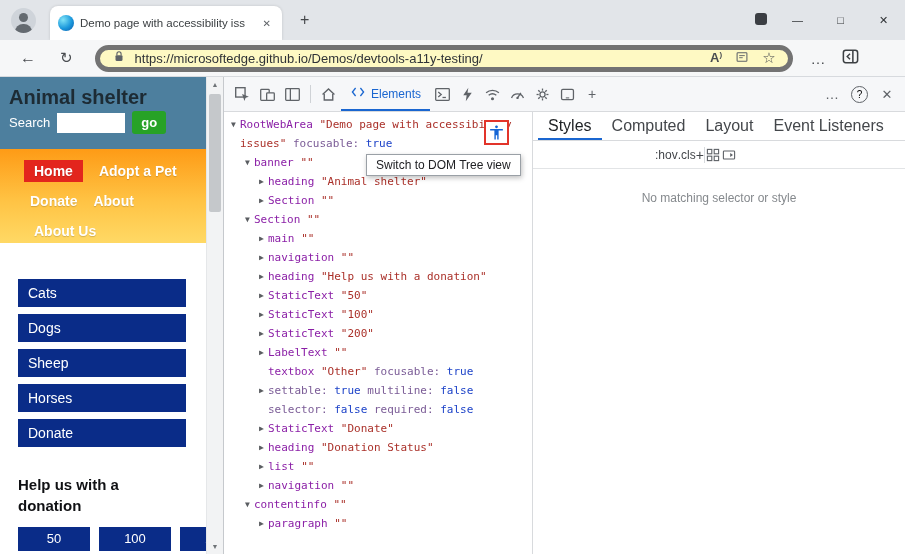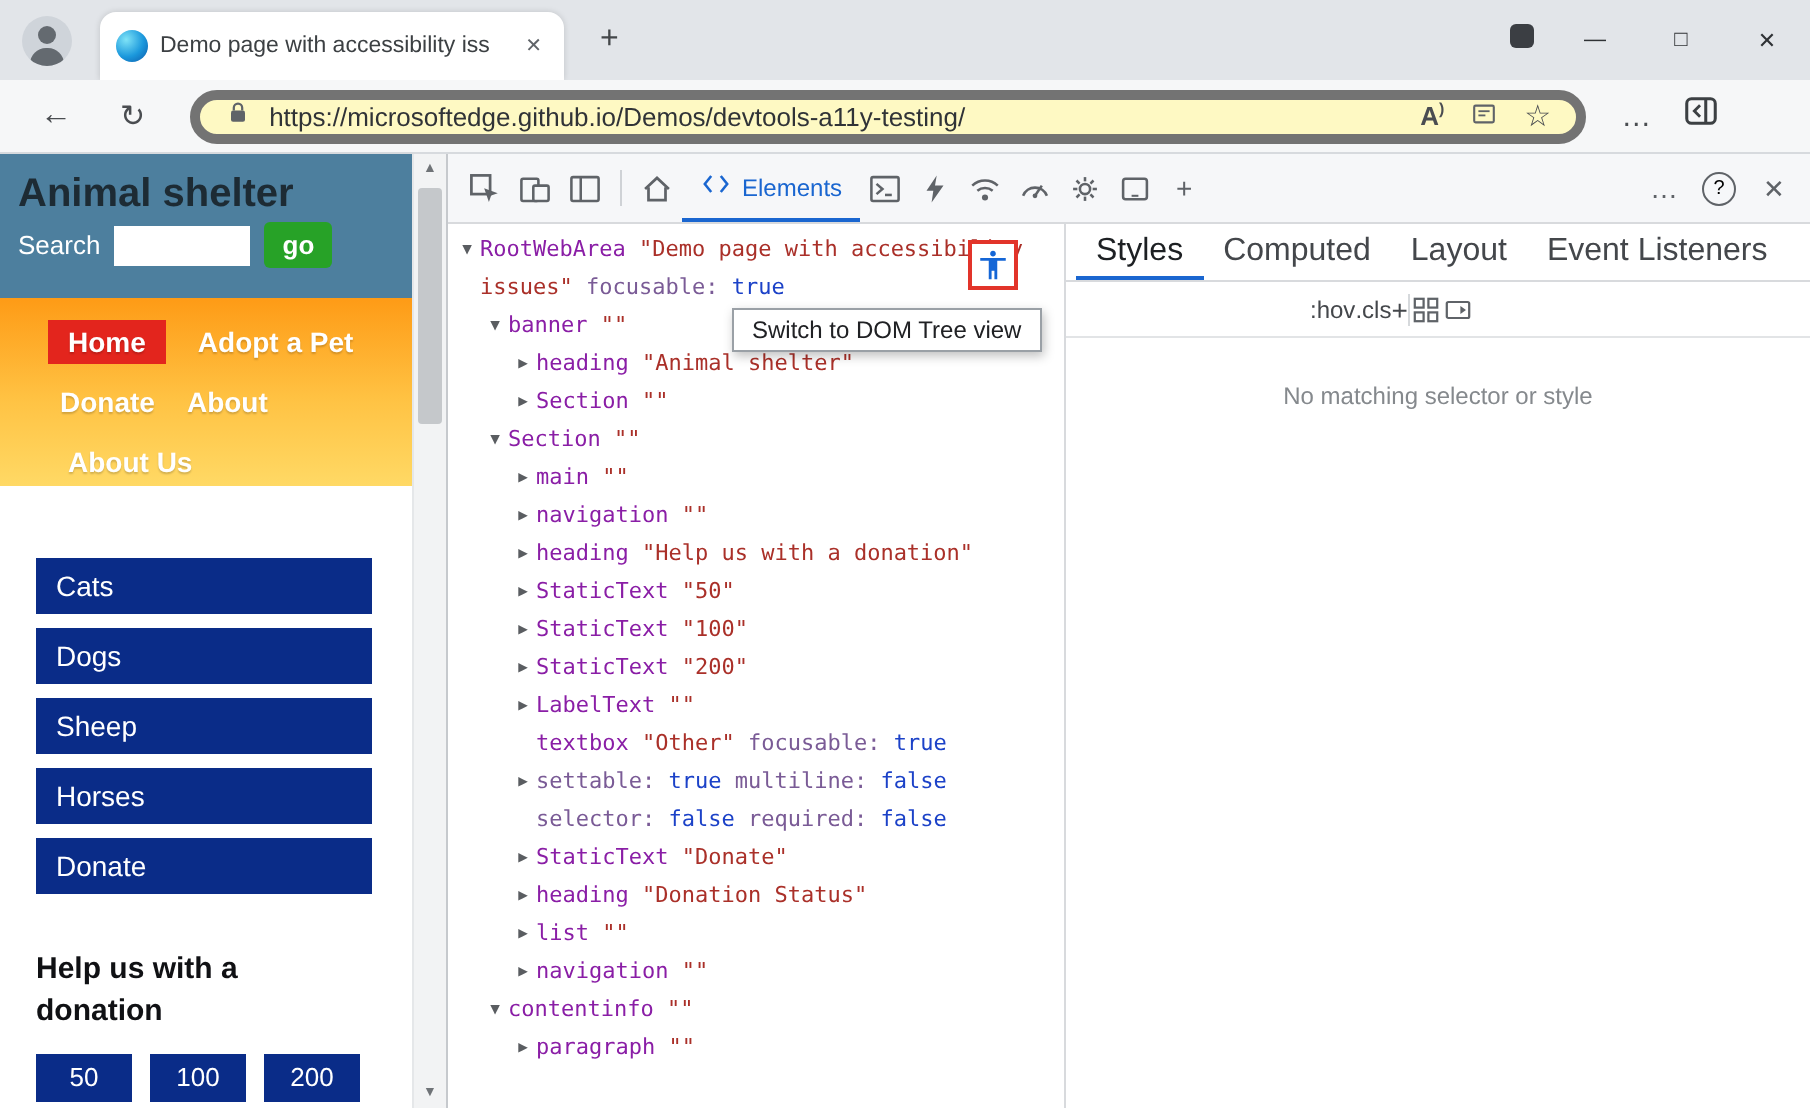--- a/index.html
+++ b/index.html
@@ -51,21 +51,21 @@
   .page-nav{background:linear-gradient(180deg,#fe9b16 0%,#ffc344 55%,#ffd965 100%);height:94px;box-sizing:border-box;padding:7px 0 0 24px;font-size:14px;font-weight:bold;}
   .nav-row{height:30px;display:flex;align-items:center;gap:16px;}
   .nav-row:nth-child(2){padding-left:6px;}
   .nav-row:nth-child(3){padding-left:10px;}
   .nav-link{color:#fff;text-shadow:0 1px 1px rgba(0,0,0,.18);}
   .nav-link.active{background:#e3251d;padding:3px 10px;}
   .cat-list{margin-top:36px;}
   .cat-btn{margin:0 20px 7px 18px;height:28px;line-height:28px;background:#0a2c88;color:#fff;font-size:14px;padding-left:10px;}
   .donate-heading{margin:27px 50px 0 18px;font-size:15px;font-weight:bold;color:#101114;line-height:1.4;}
   .amounts{position:absolute;left:18px;bottom:3px;display:flex;gap:9px;}
-  .amount-btn{width:48px;height:24px;background:#0a2c88;color:#fff;font-size:13px;text-align:center;line-height:24px;}
+  .amount-btn{width:72px;height:24px;background:#0a2c88;color:#fff;font-size:13px;text-align:center;line-height:24px;}
 
   
   .page-scrollbar{width:17px;height:100%;background:#f2f3f4;border-left:1px solid #e5e7e9;position:relative;flex:none;box-sizing:border-box;}
   .sb-arrow{position:absolute;left:0;width:100%;text-align:center;font-size:7px;color:#6f7377;}
   .sb-up{top:4px;}
   .sb-down{bottom:4px;}
   .sb-thumb{position:absolute;left:2px;right:2px;top:17px;height:118px;background:#c5c8cb;border-radius:2px;}
 
   
   .devtools{flex:1;display:flex;flex-direction:column;border-left:1px solid #c6c9cd;background:#fff;min-width:0;}

